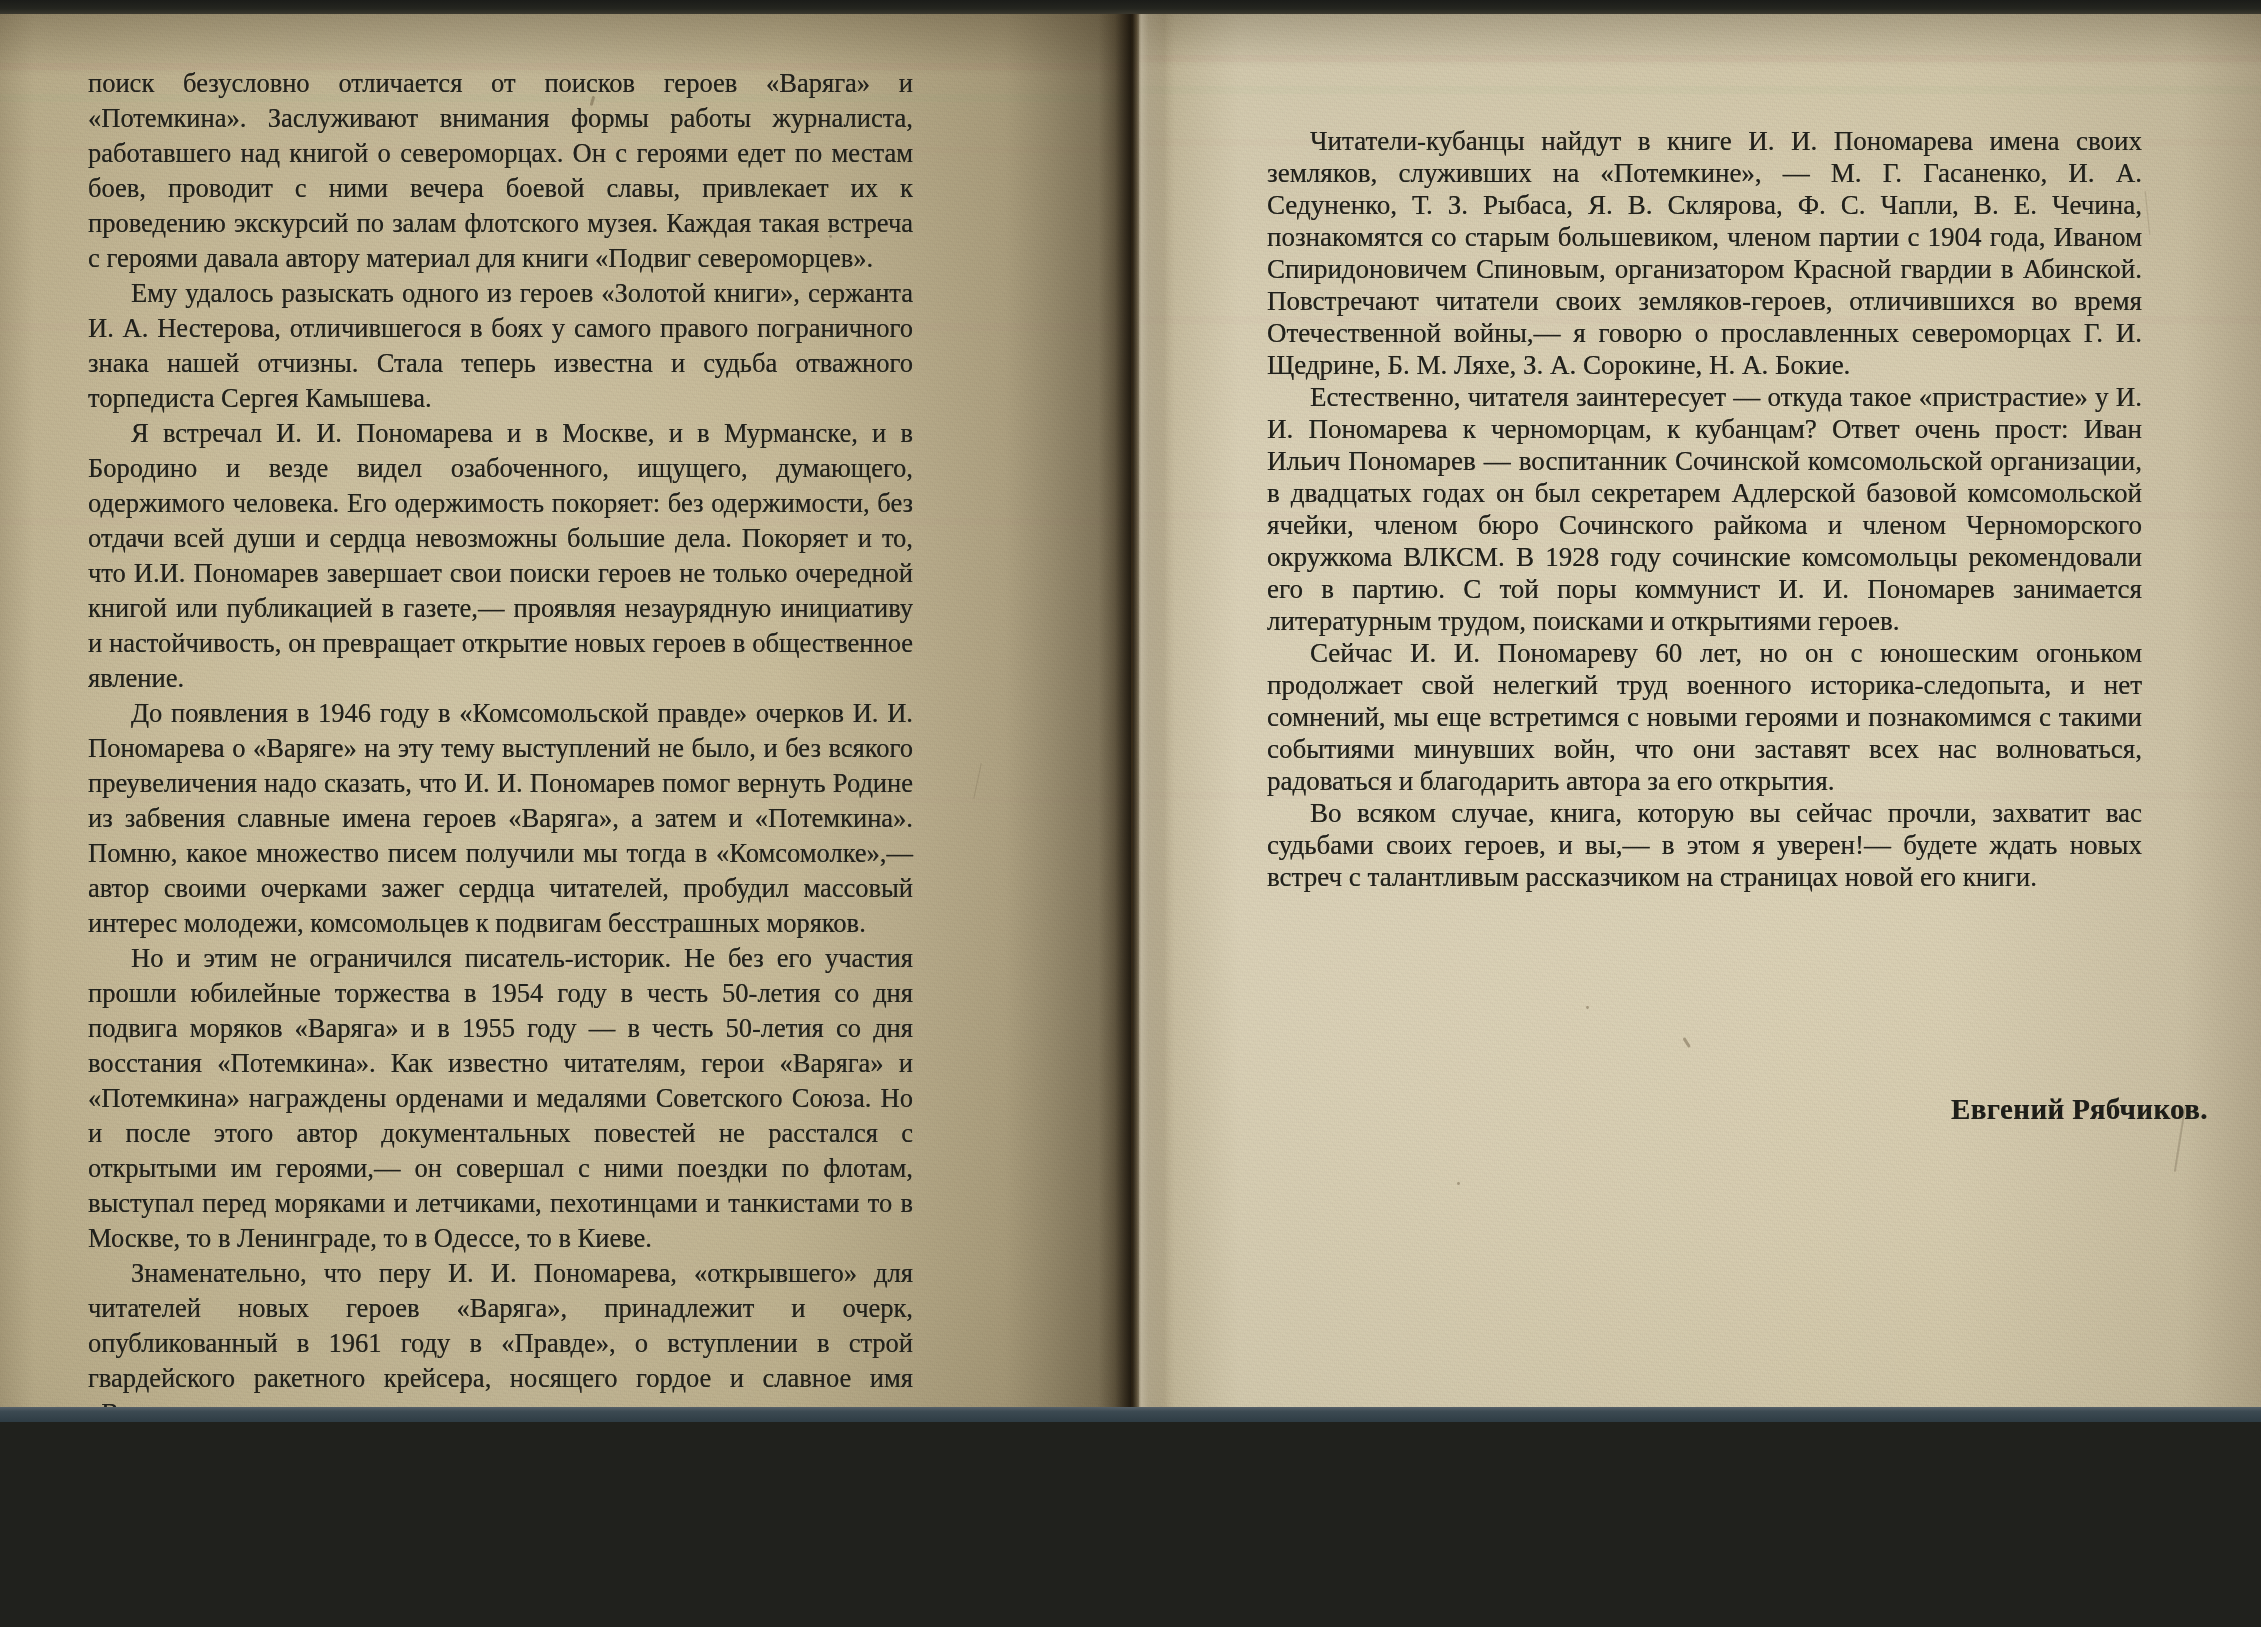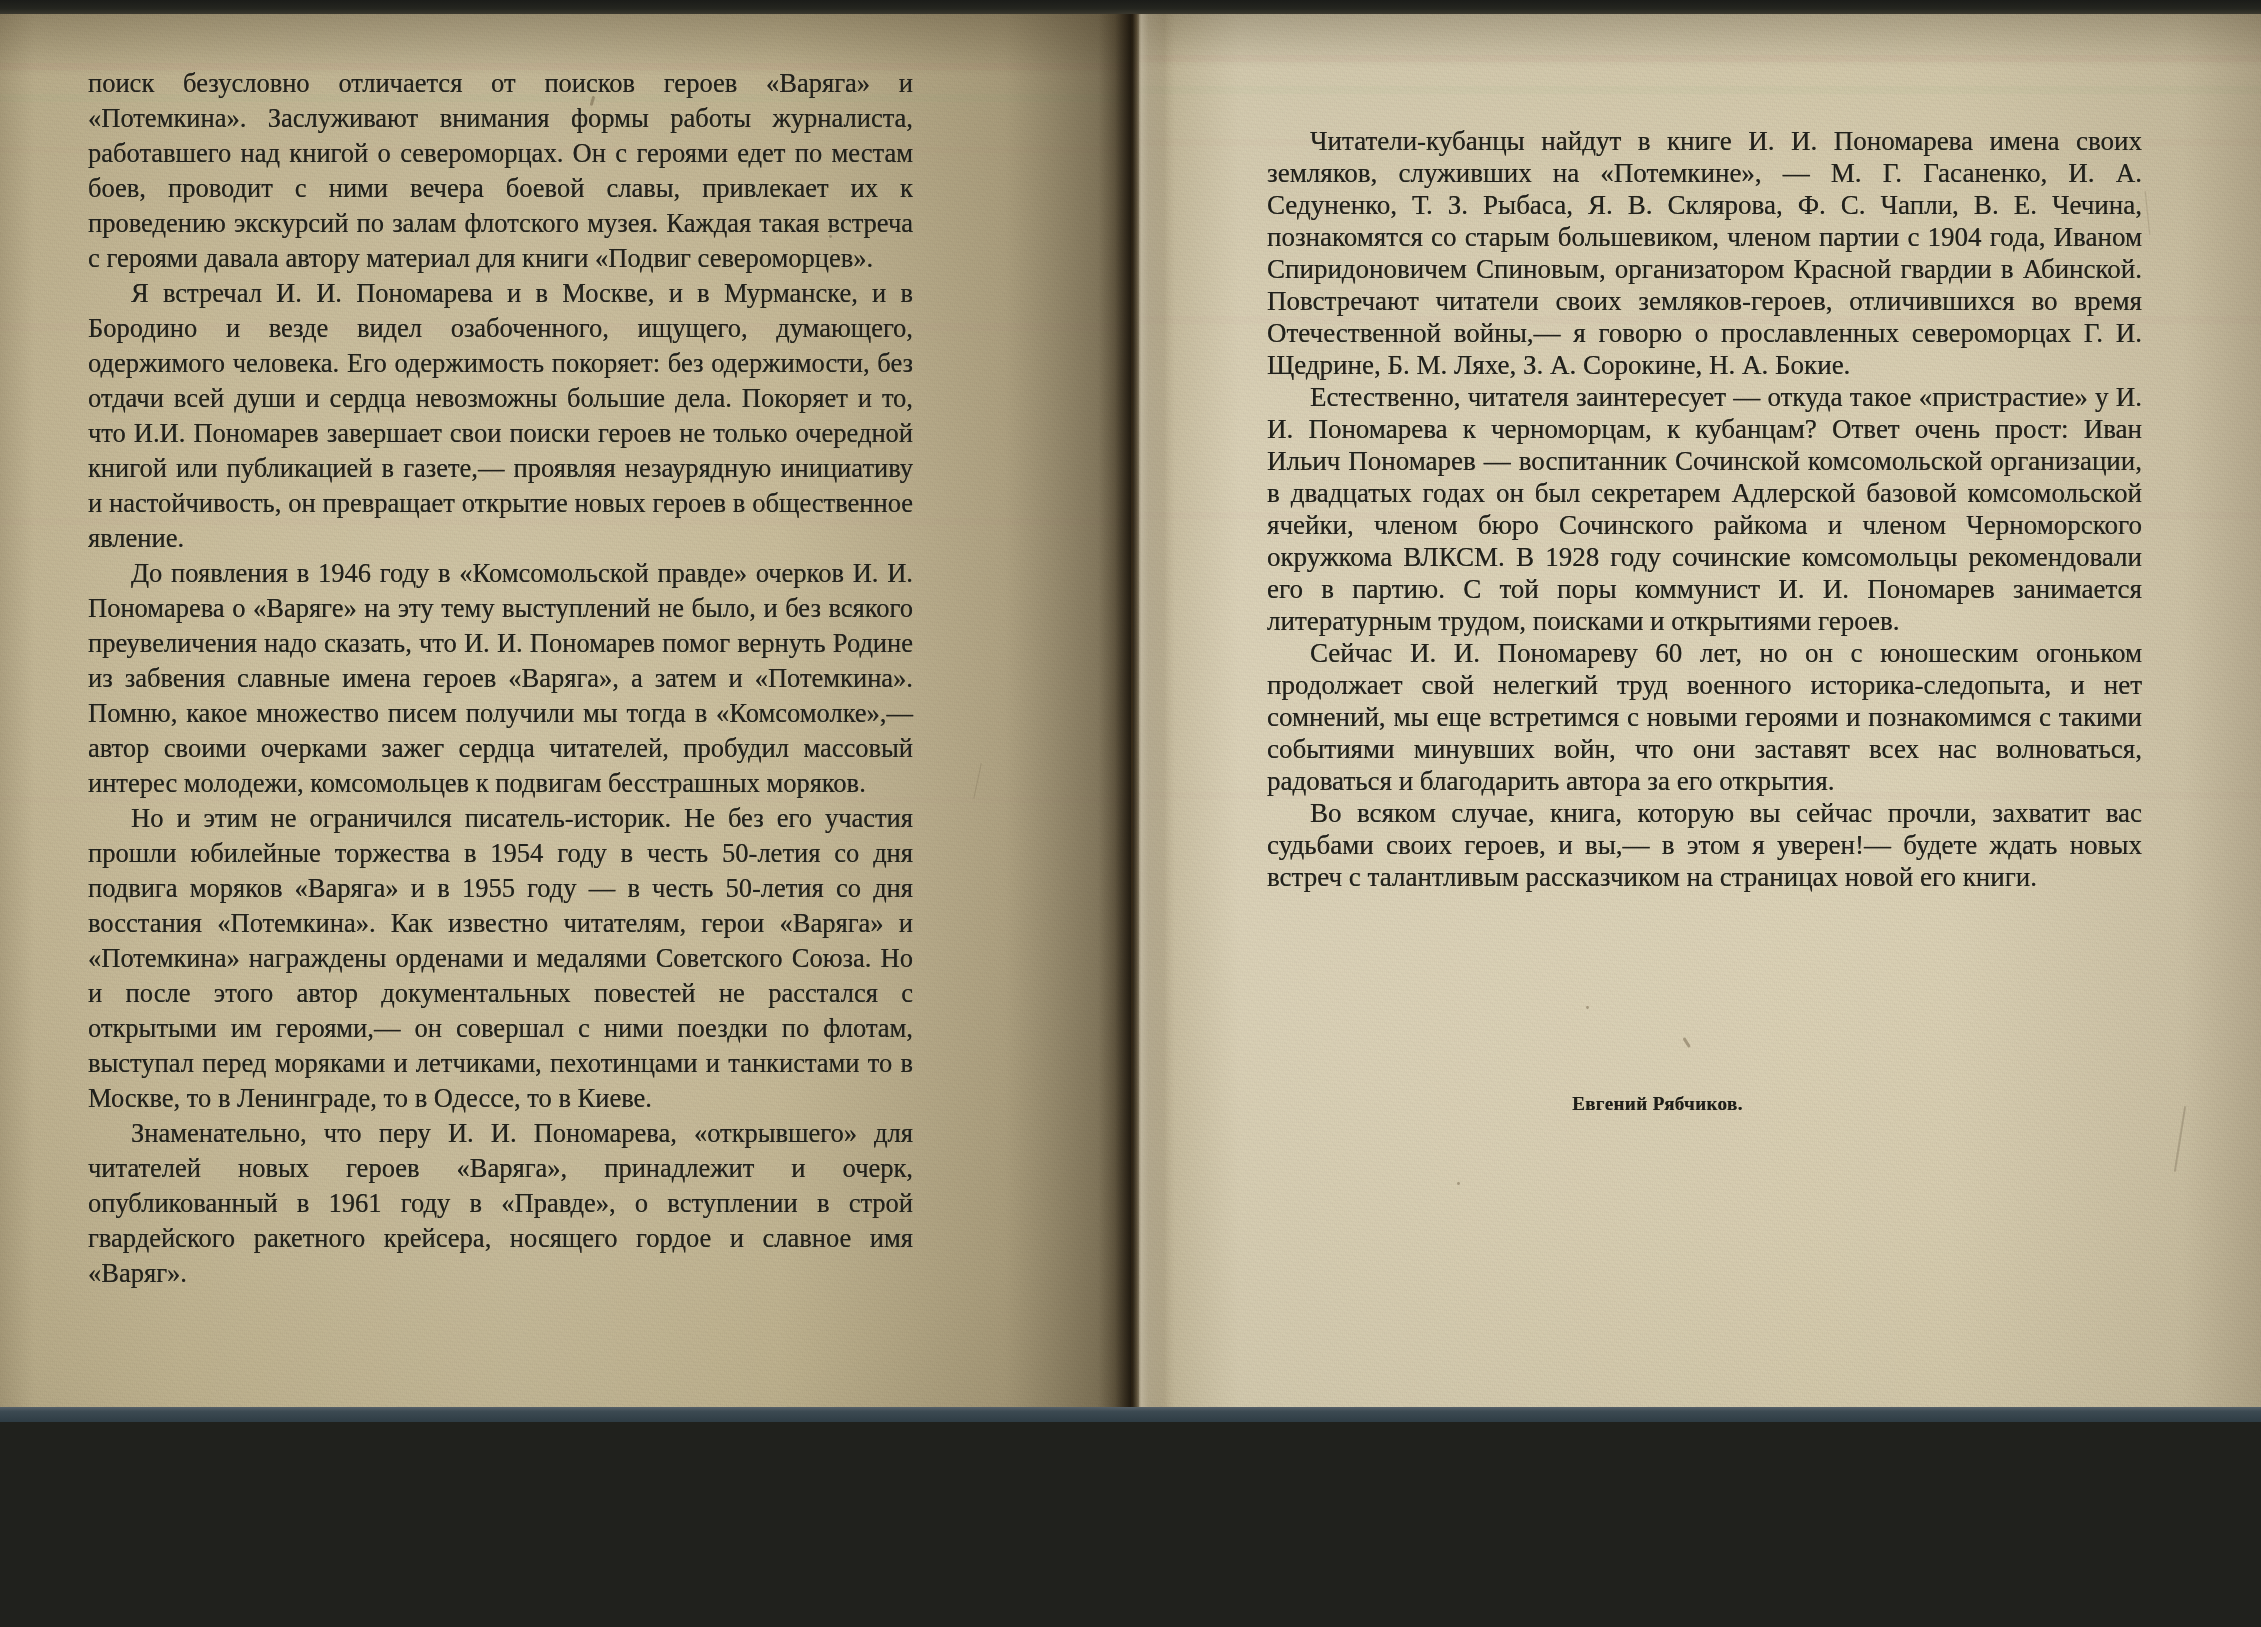--- a/index.html
+++ b/index.html
@@ -127,25 +127,25 @@
   .tb-verso p, .tb-recto p{
     margin:0 0 0 0;
     text-indent:43px;
     hyphens:manual;
   }
   .tb-verso p.noindent, .tb-recto p.noindent{ text-indent:0; }
   
 
   .signature{
     position:absolute;
-    left:1220px; top:1093px; width:875px;
-    text-align:center;
+    left:1333px; top:1093px; width:875px;
+    text-align:right;
     font-family:"Liberation Serif", serif;
     font-weight:bold;
-    font-size:19px;
+    font-size:29px;
     letter-spacing:0.4px;
     color:#1e1e19;
     z-index:20;
   }
   .folio{
     position:absolute;
     left:83px; top:1457px;
     font-family:"Liberation Serif", serif;
     font-size:27.5px;
     font-weight:bold;
@@ -184,20 +184,21 @@
     <div class="bands"></div>
     <div class="curve-recto"></div>
     <div class="vignette"></div>
   </div>
 
   <div class="gutter"></div>
   <div class="gutter-fold"></div>
 
   <div class="textblock tb-verso ink-soft">
     <p class="noindent">поиск безусловно отличается от поисков  героев «Варяга» и «Потемкина». Заслуживают внимания формы работы журналиста, работавшего над книгой о североморцах. Он с героями едет по местам боев, проводит с ними вечера боевой славы, привлекает их к  проведению экскурсий  по залам флотского музея. Каждая такая встреча с героями давала автору материал для книги «Подвиг североморцев».</p>
+    <p>Ему удалось разыскать одного из героев «Золотой книги», сержанта И. А. Нестерова, отличившегося в  боях у самого правого пограничного знака нашей отчизны. Стала теперь известна и судьба отважного торпедиста Сергея Камышева.</p>
     <p>Я встречал И. И. Пономарева и в Москве, и в Мурманске, и в Бородино и везде видел озабоченного, ищущего, думающего, одержимого человека.  Его  одержимость  покоряет: без одержимости, без отдачи всей души и сердца невозможны большие дела. Покоряет и то, что И.И. Пономарев завершает свои поиски героев не только очередной книгой или публикацией в газете,— проявляя незаурядную инициативу и настойчивость, он превращает  открытие новых героев в общественное явление.</p>
     <p>До  появления в  1946  году в  «Комсомольской правде» очерков И. И. Пономарева о «Варяге» на эту тему выступлений не было, и без всякого преувеличения надо сказать, что И. И. Пономарев помог вернуть Родине из забвения славные имена героев «Варяга», а затем и «Потемкина». Помню, какое множество писем получили мы тогда в «Комсомолке»,— автор своими очерками  зажег сердца читателей,  пробудил массовый интерес  молодежи,  комсомольцев к подвигам бесстрашных моряков.</p>
     <p>Но и этим не ограничился писатель-историк.  Не  без его участия прошли  юбилейные  торжества в 1954 году в честь 50-летия со дня подвига моряков «Варяга»  и в 1955 году — в честь 50-летия со дня восстания «Потемкина». Как известно читателям, герои «Варяга» и «Потемкина» награждены орденами и медалями Советского Союза. Но и после этого автор документальных повестей не расстался с  открытыми им героями,— он совершал с ними поездки по  флотам, выступал перед моряками и летчиками, пехотинцами и танкистами то в Москве, то в Ленинграде, то в Одессе, то в Киеве.</p>
     <p>Знаменательно, что перу И. И. Пономарева, «открывшего» для читателей новых  героев «Варяга», принадлежит  и очерк, опубликованный в 1961 году в «Правде», о вступлении в строй гвардейского ракетного крейсера, носящего гордое и славное имя «Варяг».</p>
   </div>
 
   <div class="folio ink-soft">142</div>
 
   <div class="textblock tb-recto ink-soft">
     <p>Читатели-кубанцы  найдут  в  книге  И.  И.  Пономарева имена  своих  земляков,  служивших  на  «Потемкине»,  — М. Г. Гасаненко, И. А. Седуненко, Т. З. Рыбаса, Я. В. Склярова, Ф. С. Чапли, В. Е. Чечина,  познакомятся со старым большевиком, членом партии с 1904 года, Иваном Спиридоновичем Спиновым, организатором Красной гвардии в Абинской.  Повстречают читатели  своих земляков-героев,  отличившихся во время Отечественной войны,— я говорю о прославленных  североморцах  Г. И.  Щедрине,  Б. М.  Ляхе, З. А. Сорокине, Н. А. Бокие.</p>

